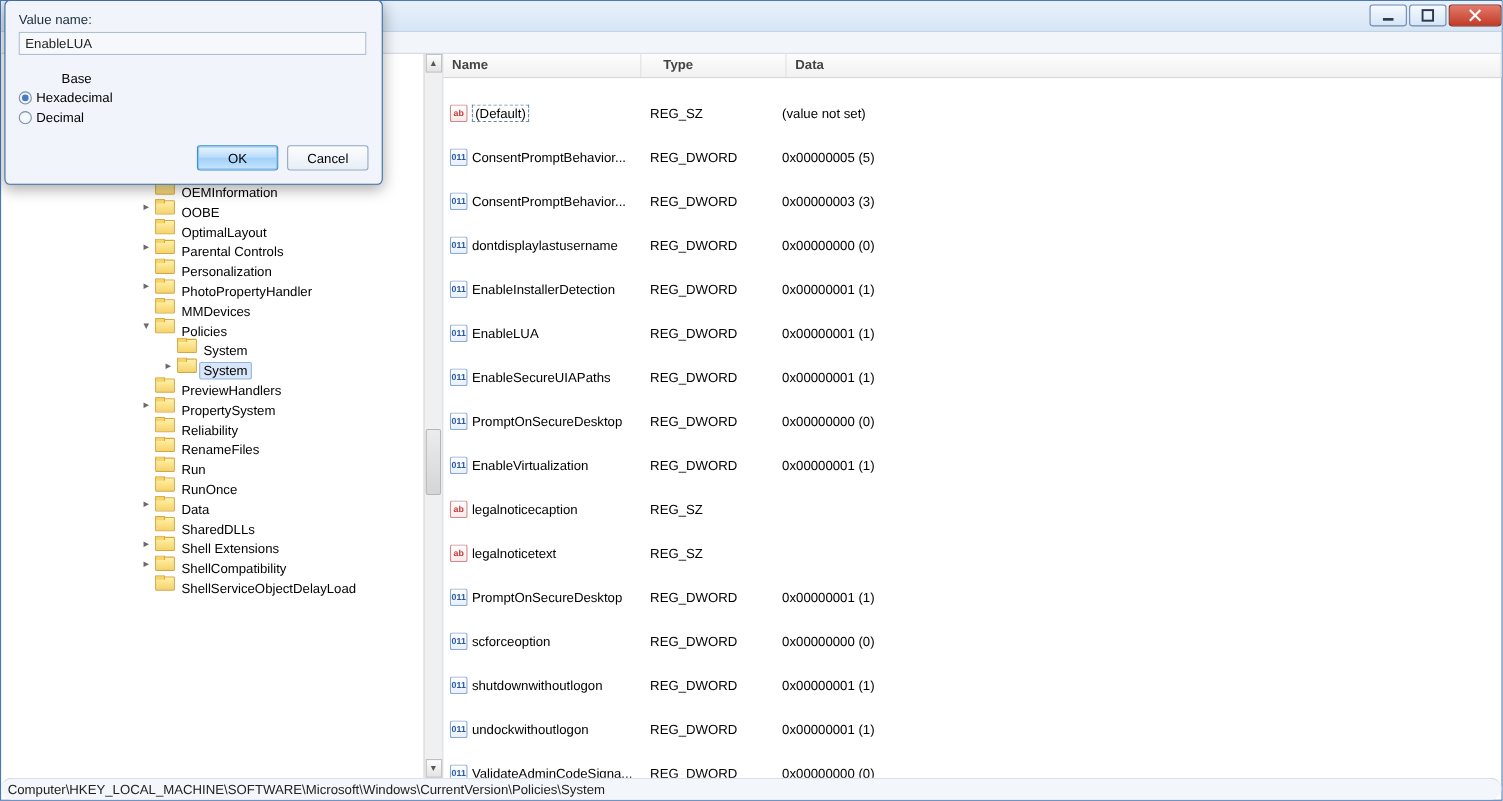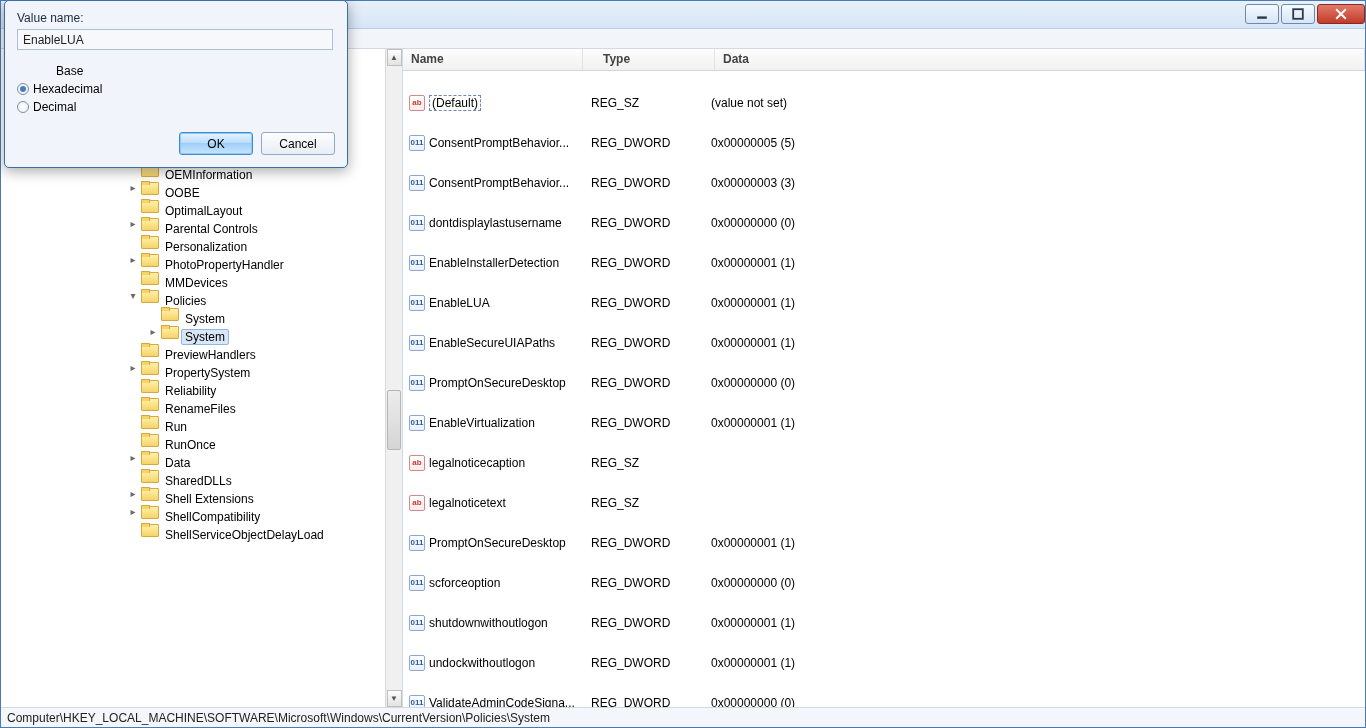--- a/index.html
+++ b/index.html
@@ -207,20 +207,21 @@
     padding: 0 2px;
   }
   
   .statusbar {
     height: 20px;
     border-top: 1px solid #d0dae5;
     padding-left: 6px;
     display: flex; align-items: center;
     background: #f3f6fa;
     color: #222;
+    border-radius: 10px;
   }
   
   .dialog {
     position: absolute;
     left: 4px; top: 0px;
     width: 344px;
     background: #f1f5fb;
     border: 1px solid #3a6ea5;
     border-radius: 5px;
     box-shadow: 0 3px 14px rgba(0,0,0,.35);

